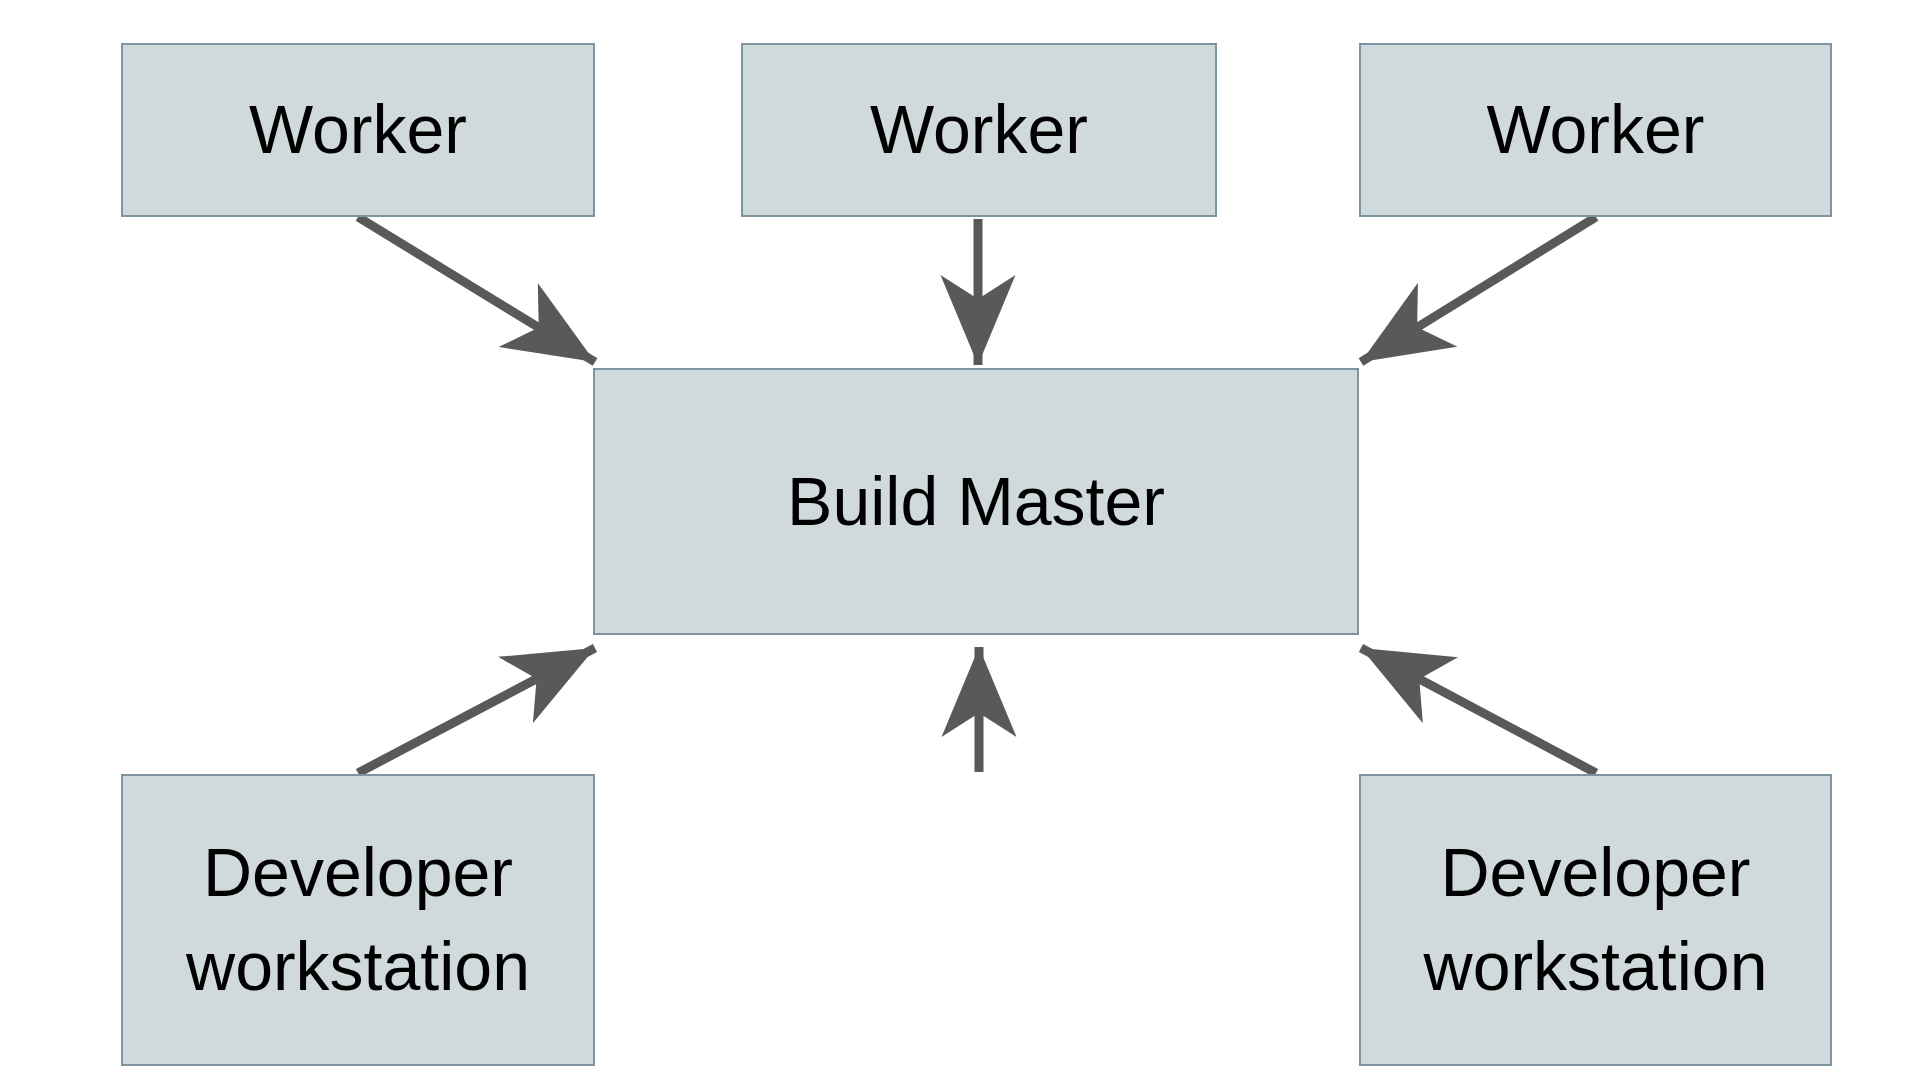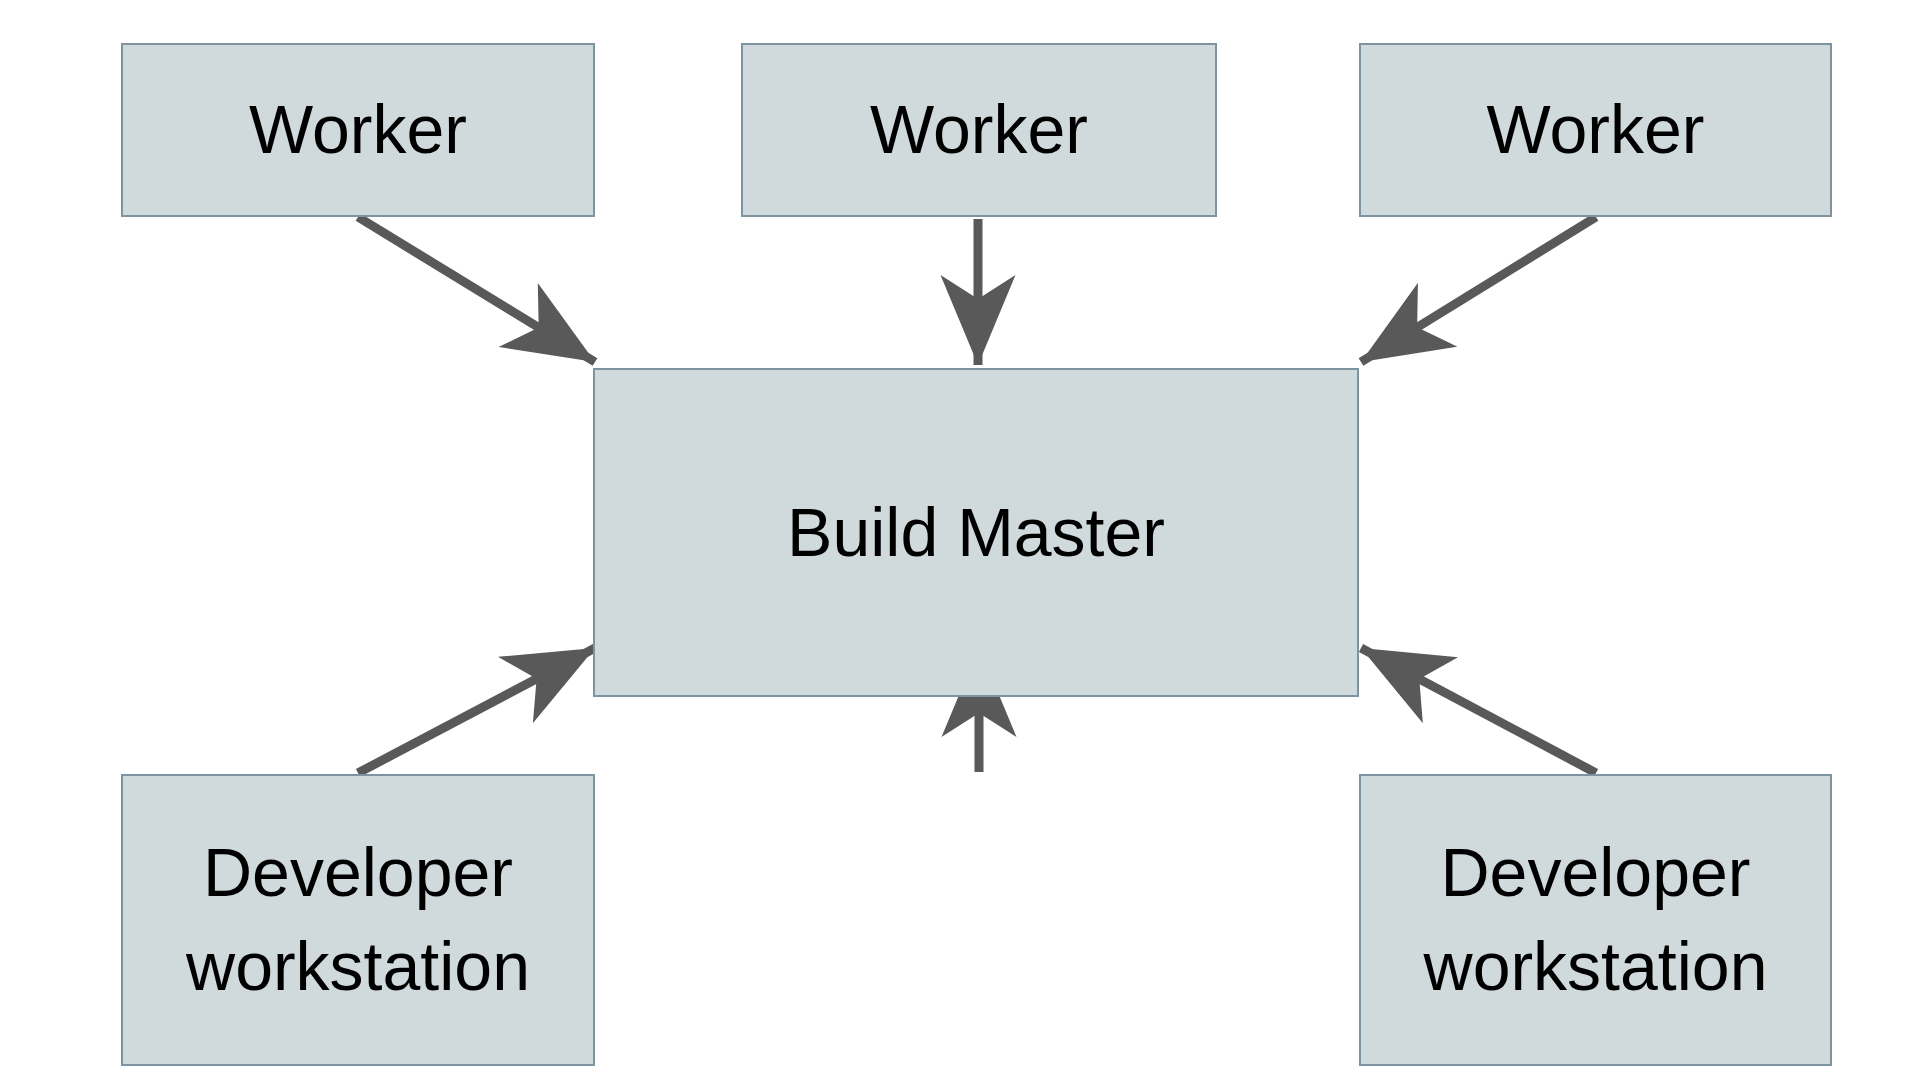--- a/index.html
+++ b/index.html
@@ -41,21 +41,21 @@
     justify-content: center;
     text-align: center;
     font-size: 68px;
     line-height: 1.38;
     color: var(--text-color, #000000);
     padding: 8px 28px;
   }
   #node-worker-1 { left: 121px;  top: 43px;  width: 474px; height: 174px; }
   #node-worker-2 { left: 741px;  top: 43px;  width: 476px; height: 174px; }
   #node-worker-3 { left: 1359px; top: 43px;  width: 473px; height: 174px; }
-  #node-build-master { left: 593px; top: 368px; width: 766px; height: 329px; }
+  #node-build-master { left: 593px; top: 368px; width: 766px; height: 267px; }
   #node-dev-left  { left: 121px;  top: 774px; width: 474px; height: 292px; }
   #node-ci-server { left: 741px;  top: 774px; width: 480px; height: 292px; }
   #node-dev-right { left: 1359px; top: 774px; width: 473px; height: 292px; }
 </style>
 </head>
 <body>
 
 <div id="canvas">
 
   <svg id="arrow-layer" viewBox="0 0 1910 1090" xmlns="http://www.w3.org/2000/svg">

